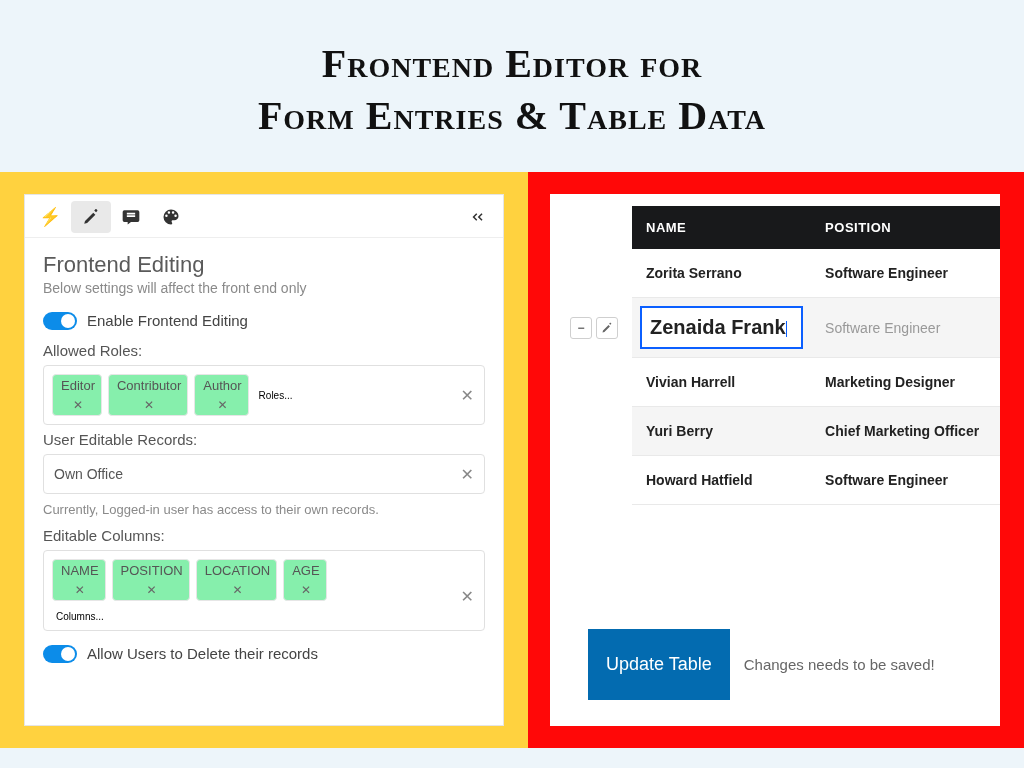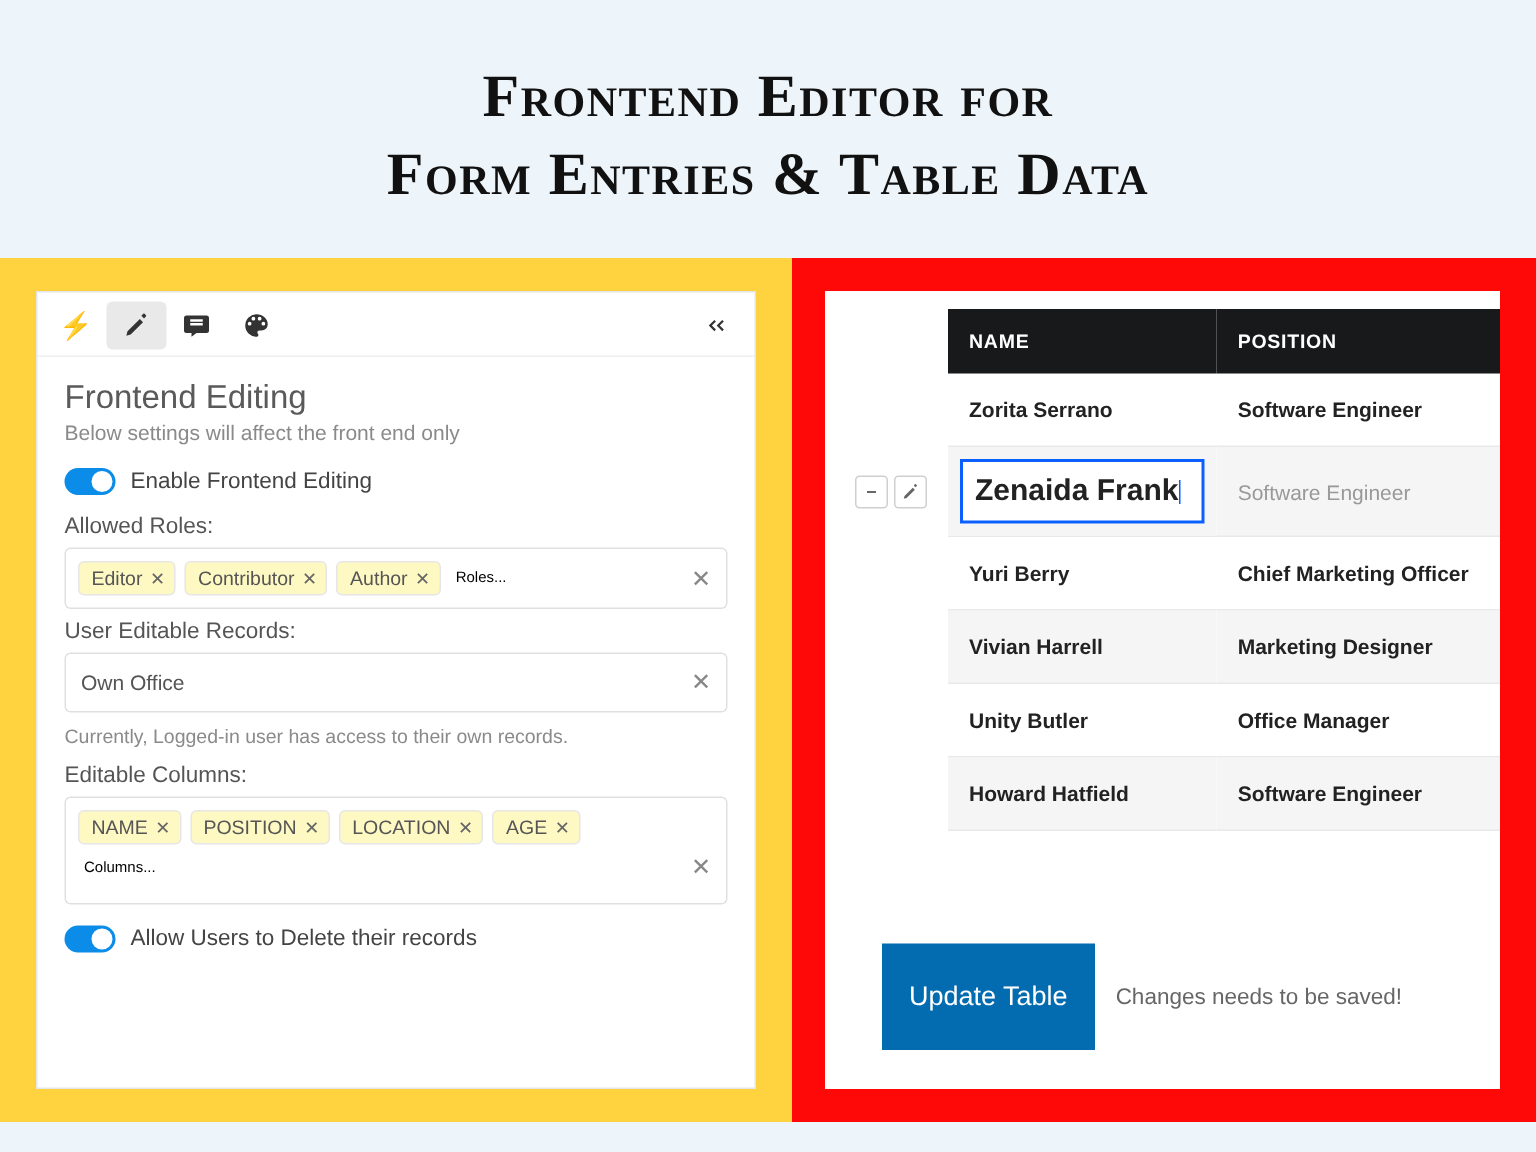--- a/index.html
+++ b/index.html
@@ -18,21 +18,21 @@
 .lightning { color: #ff9900; }
 .card-left-body { padding: 14px 18px 12px 18px; }
 .section-title { font-size: 22px; color: #5a5a5a; font-weight: 400; margin-bottom: 2px; }
 .section-sub { font-size: 14px; color: #8a8a8a; margin-bottom: 16px; }
 .toggle-row { display: flex; align-items: flex-start; gap: 10px; margin-bottom: 12px; font-size: 15px; color: #444; }
 .toggle { width: 34px; height: 18px; background: #0c8ce9; border-radius: 9px; position: relative; flex-shrink: 0; }
 .toggle .knob { position: absolute; right: 2px; top: 2px; width: 14px; height: 14px; background: #fff; border-radius: 50%; }
 .field-label { font-size: 15px; color: #555; margin: 6px 0 6px 0; }
 .tagbox { border: 1px solid #e0e0e0; border-radius: 4px; padding: 8px 8px; display: flex; flex-wrap: wrap; align-items: center; gap: 6px; position: relative; min-height: 40px; }
 .tagbox.large { min-height: 72px; align-content: flex-start; }
-.tag { background: #fef9c3; border: 1px solid #e6e6e6; border-radius: 4px; padding: 3px 6px 3px 8px; font-size: 13px; color: #555; display: inline-flex; align-items: center; gap: 5px; }
+.tag { background: #86efac; border: 1px solid #e6e6e6; border-radius: 4px; padding: 3px 6px 3px 8px; font-size: 13px; color: #555; display: inline-flex; align-items: center; gap: 5px; flex-direction: column; }
 .tag .x { font-size: 12px; color: #666; }
 .tagbox-placeholder { color: #000000; font-size: 10px; padding-left: 4px; }
 .tagbox .clear-x { position: absolute; right: 10px; top: 50%; transform: translateY(-50%); color: #888; font-size: 16px; }
 .tagbox.large .clear-x { top: 36px; transform: none; }
 .help-text { font-size: 13px; color: #8a8a8a; margin: 8px 0 10px 0; }
 .card-right { background: #fff; width: 100%; height: 100%; position: relative; padding: 12px 0 0 0; overflow: hidden; }
 .table-wrap { padding: 0 0 0 6px; }
 table.data { border-collapse: collapse; width: 100%; }
 table.data th { background: #18191b; color: #fff; font-size: 13px; font-weight: 700; letter-spacing: 0.5px; text-align: left; padding: 14px 14px; }
 table.data td { font-size: 14px; color: #222; padding: 16px 14px; border-bottom: 1px solid #e9e9e9; font-family: "Segoe UI", Arial, sans-serif; font-weight: 600; }
@@ -187,32 +187,27 @@
                   </div>
                 </div>
               </td>
               <td class="edit-cell">
                 <div class="edit-input-look"><span>Zenaida Frank</span><span class="caret"></span></div>
               </td>
               <td class="muted-cell">Software Engineer</td>
             </tr>
             <tr>
               <td class="action-col" style="background:#fff;border:none;"></td>
+              <td>Vivian Harrell</td>
+              <td>Marketing Designer</td>
+            </tr>
+            <tr>
+              <td class="action-col" style="background:#fff;border:none;"></td>
               <td>Yuri Berry</td>
               <td style="white-space:nowrap;overflow:hidden;">Chief Marketing Officer</td>
-            </tr>
-            <tr>
-              <td class="action-col" style="background:#fff;border:none;"></td>
-              <td>Vivian Harrell</td>
-              <td>Marketing Designer</td>
-            </tr>
-            <tr>
-              <td class="action-col" style="background:#fff;border:none;"></td>
-              <td>Unity Butler</td>
-              <td>Office Manager</td>
             </tr>
             <tr>
               <td class="action-col" style="background:#fff;border:none;"></td>
               <td>Howard Hatfield</td>
               <td>Software Engineer</td>
             </tr>
           </tbody>
         </table>
       </div>
       <div class="update-row">

